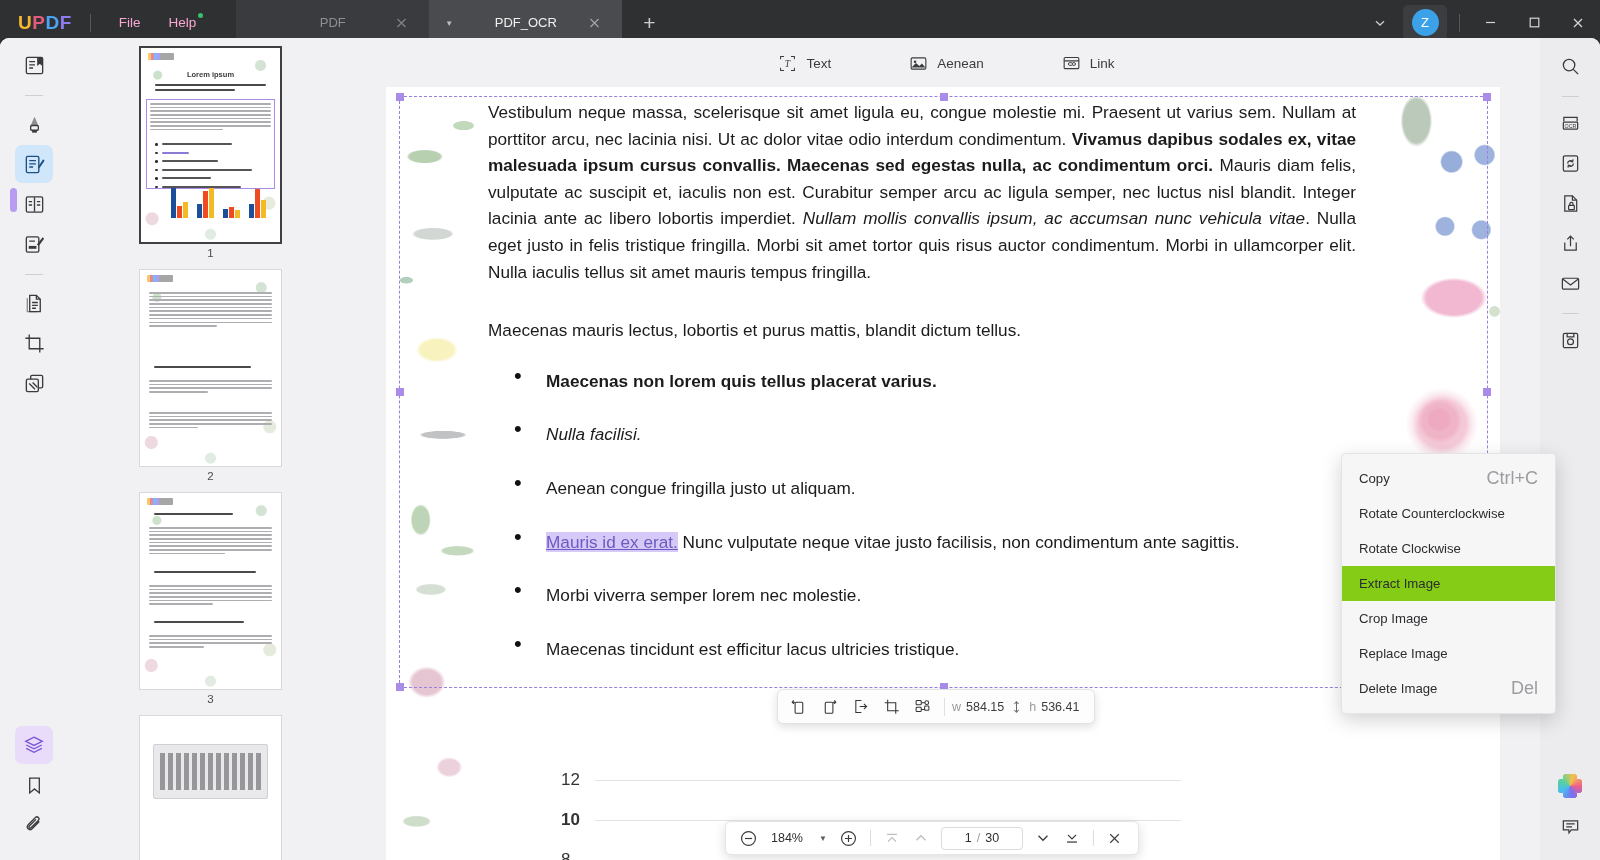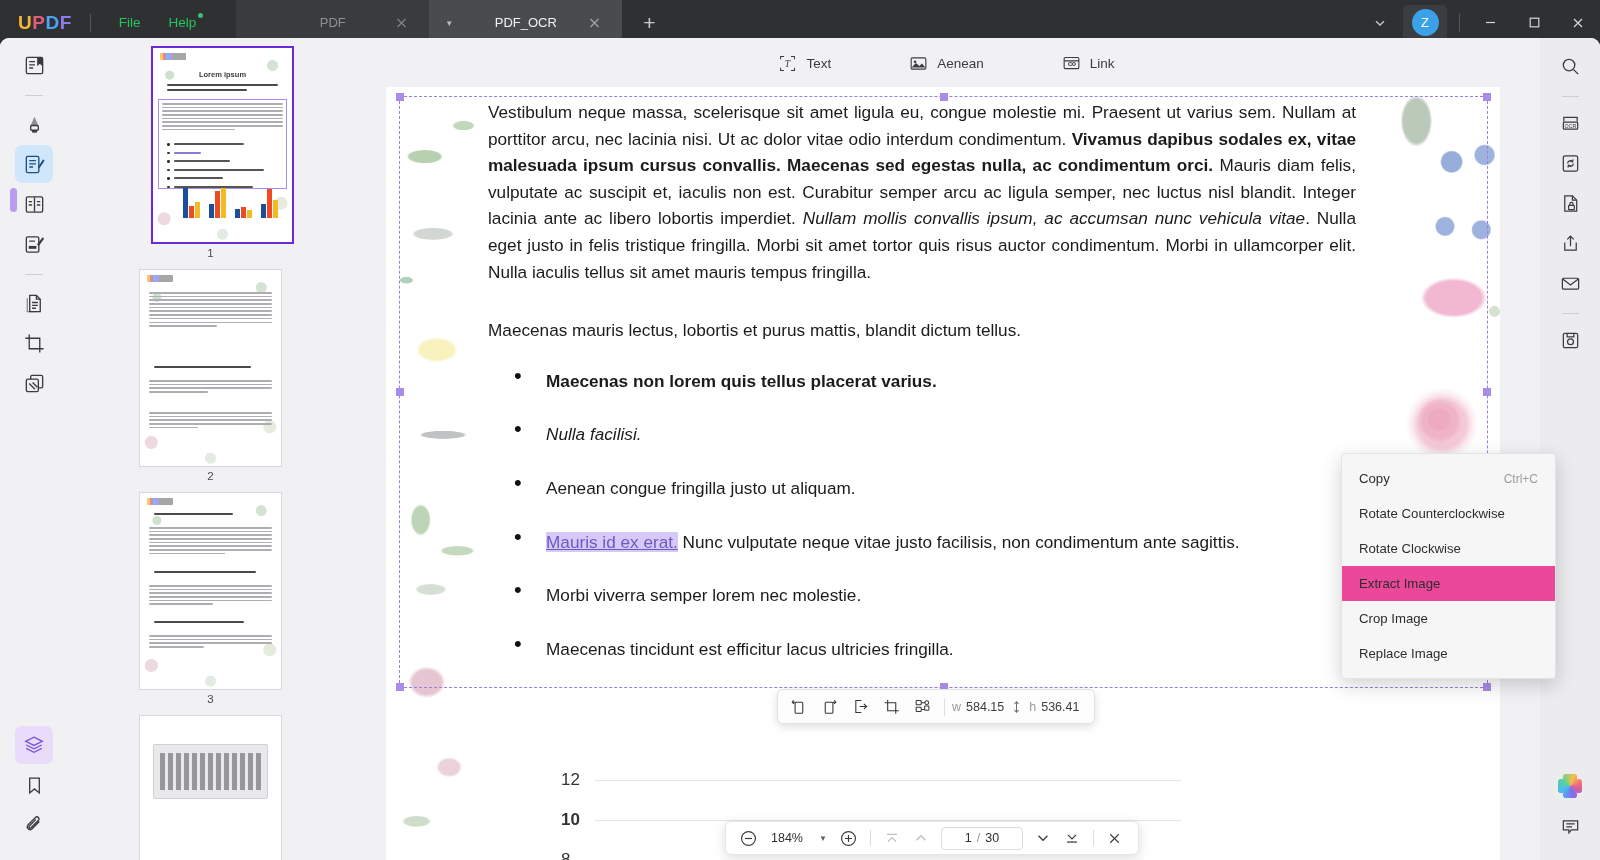--- a/index.html
+++ b/index.html
@@ -18,21 +18,21 @@
   .logo {
     margin-left: 18px; font-size: 19px; font-weight: bold; letter-spacing: .5px;
     display: flex;
   }
   .logo span:nth-child(1){color:#f5b731;}
   .logo span:nth-child(2){color:#e05c7a;}
   .logo span:nth-child(3){color:#4da3f5;}
   .logo span:nth-child(4){color:#8e7cf0;}
   .tb-sep { width:1px; height:18px; background:#55575a; margin:0 14px 0 18px; }
   .menu-item {
-    color: #22c55e; font-size: 13.5px; padding: 6px 14px; border-radius: 4px;
+    color: #f9a8d4; font-size: 13.5px; padding: 6px 14px; border-radius: 4px;
     position: relative; cursor: default;
   }
   .dot-badge {
     position:absolute; top:4px; right:7px; width:5px; height:5px;
     border-radius:50%; background:#39c26a;
   }
   .tabs { display:flex; align-items:flex-end; height:45px; margin-left:26px; }
   .tab {
     position: relative; height: 45px; width: 193px;
     display:flex; align-items:center; justify-content:center;
@@ -97,21 +97,21 @@
     position:absolute; left:68px; top:0; width:285px; height:822px;
     background:#f1f1f3; overflow:hidden;
   }
   .thumb {
     width:143px; margin:0 auto 10px; position:relative;
   }
   .thumb-page {
     width:143px; height:198px; background:#fff; border:1px solid #d8d8dc;
     position:relative; overflow:hidden;
   }
-  .thumb.selected .thumb-page { border:2px solid #6d28d9;margin-left:12px; }
+  .thumb.selected .thumb-page { border:2px solid #404040; }
   .thumb-num { text-align:center; font-size:11.5px; color:#4a4b4d; margin-top:3px; }
 
   
   .mini-head { position:absolute; left:7px; top:5px; width:26px; height:7px;
     background:linear-gradient(90deg,#f5b731 0 3px,#e05c7a 3px 6px,#4da3f5 6px 9px,#8e7cf0 9px 12px,#888 12px 100%);
     opacity:.75; border-radius:1px;}
   .mini-title { position:absolute; left:0; right:0; top:22px; text-align:center;
     font-size:7.5px; font-weight:bold; color:#3a3a3a; }
   .mini-bold { position:absolute; left:14px; right:14px; top:36px; height:10px; }
   .mini-bold i { display:block; height:2.4px; background:#4a4a4a; margin-bottom:2.4px; border-radius:1px;}
@@ -263,23 +263,23 @@
   
   .ctxmenu {
     position:absolute; left:1341px; top:415px; width:215px;
     background:#f6f6f7; border:1px solid #e4e4e7; border-radius:4px;
     box-shadow:0 6px 20px rgba(0,0,0,.18); padding:7px 0; z-index:40;
   }
   .ctx-item {
     height:35px; display:flex; align-items:center; justify-content:space-between;
     padding:0 17px; font-size:13.2px; color:#2c2d2f;
   }
-  .ctx-item.hovered { background:#ec4899; }
+  .ctx-item.hovered { background:#84cc16; }
   .ctx-item.disabled { color:#b6b7ba; }
-  .ctx-item .sc { color:#9c9da0; font-size:12px; }
+  .ctx-item .sc { color:#9c9da0; font-size:18px; }
 
   
   .rightrail {
     position:absolute; right:0; top:0; width:60px; height:822px;
     background:#ececee; display:flex; flex-direction:column; align-items:center;
     padding-top:10px;
   }
   .rr-btn { width:36px;height:36px;border-radius:7px;display:flex;
      align-items:center;justify-content:center;color:#3a3b3d;margin-bottom:4px;}
   .rr-div { width:17px;height:1px;background:#cfcfd3;margin:8px 0; }
@@ -673,21 +673,21 @@
           <p><span>Vestibulum neque massa, scelerisque sit amet ligula eu, congue molestie mi. Praesent ut varius sem. Nullam at porttitor arcu, nec lacinia nisi. Ut ac dolor vitae odio interdum condimentum. </span><b>Vivamus dapibus sodales ex, vitae malesuada ipsum cursus convallis. Maecenas sed egestas nulla, ac condimentum orci.</b><span> Mauris diam felis, vulputate ac suscipit et, iaculis non est. Curabitur semper arcu ac ligula semper, nec luctus nisl blandit. Integer lacinia ante ac libero lobortis imperdiet. </span><i>Nullam mollis convallis ipsum, ac accumsan nunc vehicula vitae</i><span>. Nulla eget justo in felis tristique fringilla. Morbi sit amet tortor quis risus auctor condimentum. Morbi in ullamcorper elit. Nulla iaculis tellus sit amet mauris tempus fringilla.</span></p>
 
           <p style="margin-bottom:24px;">Maecenas mauris lectus, lobortis et purus mattis, blandit dictum tellus.</p>
 
           <ul class="doclist">
             <li><b>Maecenas non lorem quis tellus placerat varius.</b></li>
             <li><i>Nulla facilisi.</i></li>
             <li><span>Aenean congue fringilla justo ut aliquam.</span></li>
             <li><a class="lnk" href="#">Mauris id ex erat.</a><span> Nunc vulputate neque vitae justo facilisis, non condimentum ante sagittis.</span></li>
             <li><span>Morbi viverra semper lorem nec molestie.</span></li>
-            <li><span>Maecenas tincidunt est efficitur lacus ultricies fringilla.</span></li>
+            <li><span>Maecenas tincidunt est efficitur lacus ultricies tristique.</span></li>
           </ul>
         </div>
 
         <div class="pagechart">
           <div class="cy" style="top:-2px;">12</div>
           <div class="cy" style="top:38px;font-weight:bold;">10</div>
           <div class="cy" style="top:78px;">8</div>
           <div class="cgrid" style="top:8px;"></div>
           <div class="cgrid" style="top:48px;"></div>
 
@@ -876,16 +876,20 @@
       </div>
       <div class="ctx-item hovered">
         <span>Extract Image</span>
       </div>
       <div class="ctx-item">
         <span>Crop Image</span>
       </div>
       <div class="ctx-item">
         <span>Replace Image</span>
       </div>
+      <div class="ctx-item">
+        <span>Delete Image</span>
+        <span class="sc">Del</span>
+      </div>
     </div>
 
   </div>
 </div>
 
 </body></html>

